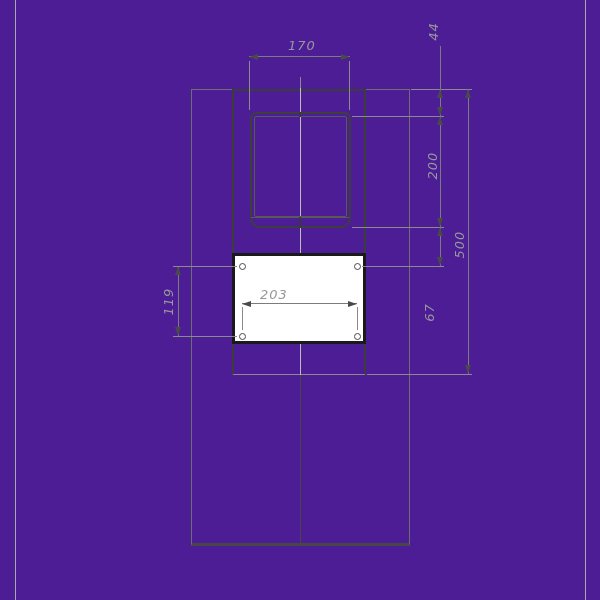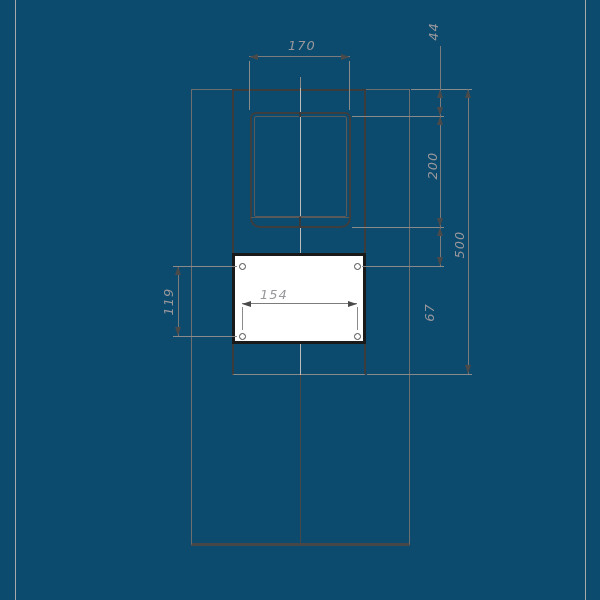--- a/index.html
+++ b/index.html
@@ -1,16 +1,16 @@
 <!DOCTYPE html>
 <html><head>
 <meta charset="utf-8">
 <style>
   html,body{margin:0;padding:0;background:#ffffff;}
-  .sheet{position:relative;width:600px;height:600px;background:#0c4a6e;overflow:hidden;
+  .sheet{position:relative;width:600px;height:600px;background:#4c1d95;overflow:hidden;
          font-family:"DejaVu Sans", sans-serif;}
   .ln{position:absolute;}
   .box{position:absolute;box-sizing:border-box;background:transparent;}
   .hole{position:absolute;box-sizing:border-box;width:7px;height:7px;border:1px solid #4a4a4a;
         border-radius:50%;background:#fff;}
   .arr{position:absolute;width:0;height:0;}
   .arr.up{border-left:3px solid transparent;border-right:3px solid transparent;border-bottom:9px solid #4a4a4a;}
   .arr.down{border-left:3px solid transparent;border-right:3px solid transparent;border-top:9px solid #4a4a4a;}
   .arr.left{border-top:3px solid transparent;border-bottom:3px solid transparent;border-right:9px solid #4a4a4a;}
   .arr.right{border-top:3px solid transparent;border-bottom:3px solid transparent;border-left:9px solid #4a4a4a;}
@@ -80,21 +80,21 @@
   <div class="ln dline" style="left:468px;top:89px;width:1px;height:285px;"></div>
   <div class="arr up" style="left:465px;top:89px;"></div>
   <div class="arr down" style="left:465px;top:365px;"></div>
   <div class="dimtxt rot" style="left:437px;top:237px;">500</div>
 
   <div class="ln dline" style="left:242px;top:303px;width:115px;height:1px;"></div>
   <div class="arr left" style="left:242px;top:301px;"></div>
   <div class="arr right" style="left:348px;top:301px;"></div>
   <div class="ln eline" style="left:242px;top:307px;width:1px;height:23px;"></div>
   <div class="ln eline" style="left:357px;top:307px;width:1px;height:23px;"></div>
-  <div class="dimtxt" style="left:252px;top:287px;">154</div>
+  <div class="dimtxt" style="left:252px;top:287px;">203</div>
 
   <div class="ln dline" style="left:178px;top:266px;width:1px;height:70px;"></div>
   <div class="arr up" style="left:175px;top:266px;"></div>
   <div class="arr down" style="left:175px;top:327px;"></div>
   <div class="ln eline" style="left:173px;top:266px;width:64px;height:1px;"></div>
   <div class="ln eline" style="left:173px;top:336px;width:64px;height:1px;"></div>
   <div class="dimtxt rot" style="left:146px;top:294px;">119</div>
 
 </div>
 

